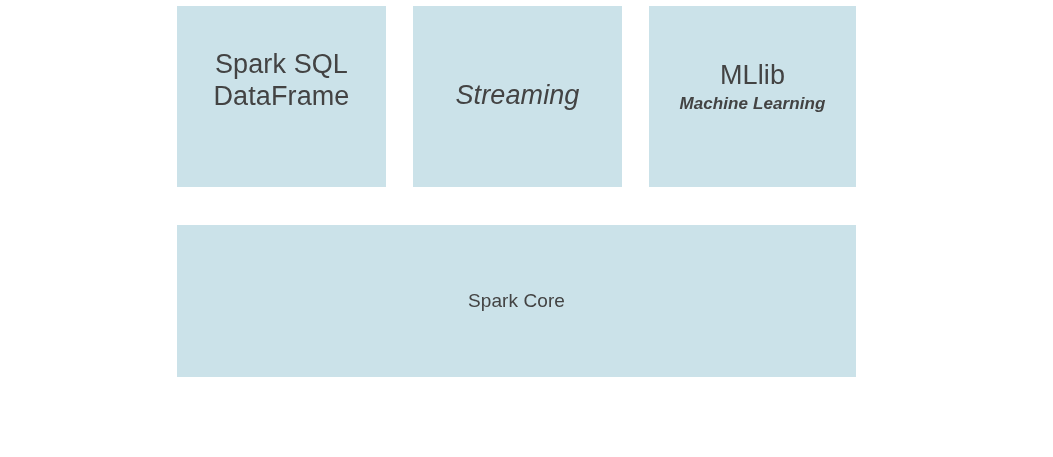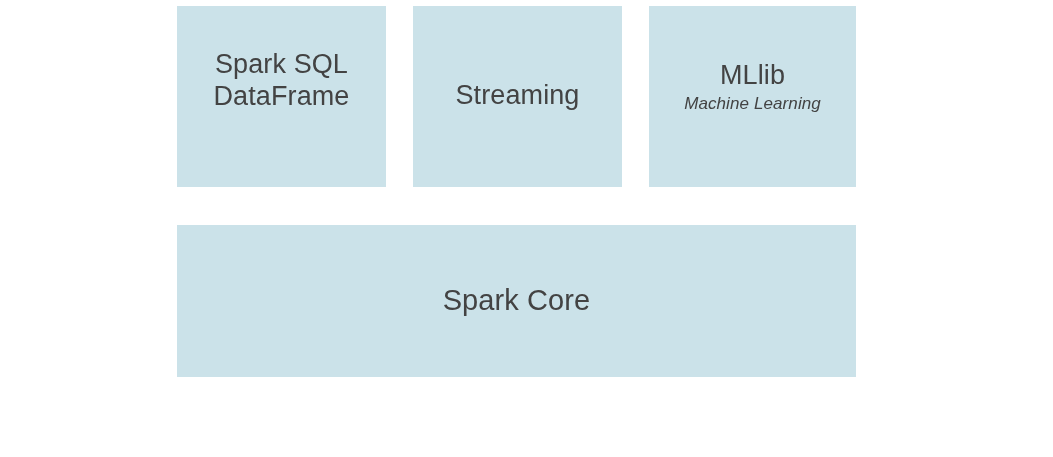--- a/index.html
+++ b/index.html
@@ -31,48 +31,48 @@
     text-align: center;
     color: #434343;
     line-height: 1.15;
   }
   
   .component {
     top: 6px;
     height: 181px;
   }
   #box-spark-sql   { left: 177px; width: 209px; }
-  #box-streaming   { left: 413px; width: 209px; }
+  #box-streaming   { left: 413px; width: 209px; font-style: italic; }
   #box-mllib       { left: 649px; width: 207px; }
 
   
   #box-spark-core {
     left: 177px;
     top: 225px;
     width: 679px;
     height: 152px;
   }
 
   .title {
     font-size: 27px;
     font-weight: 400;
     color: #434343;
     white-space: pre-line;
     letter-spacing: 0.1px;
   }
   .title-core {
-    font-size: 29px;
+    font-size: 19px;
     font-weight: 400;
     color: #434343;
     letter-spacing: 0.1px;
   }
   .subtitle {
     font-size: 17px;
     font-style: italic;
-    font-weight: 400;
+    font-weight: 700;
     color: #434343;
     margin-top: 3px;
     letter-spacing: 0.1px;
   }
   
   #box-spark-sql .title   { transform: translateY(-16px); }
   #box-streaming .title   { transform: translateY(-1px); }
   #box-mllib .stack       { transform: translateY(-10px); justify-content: center; }
   .stack {
     display: flex;

